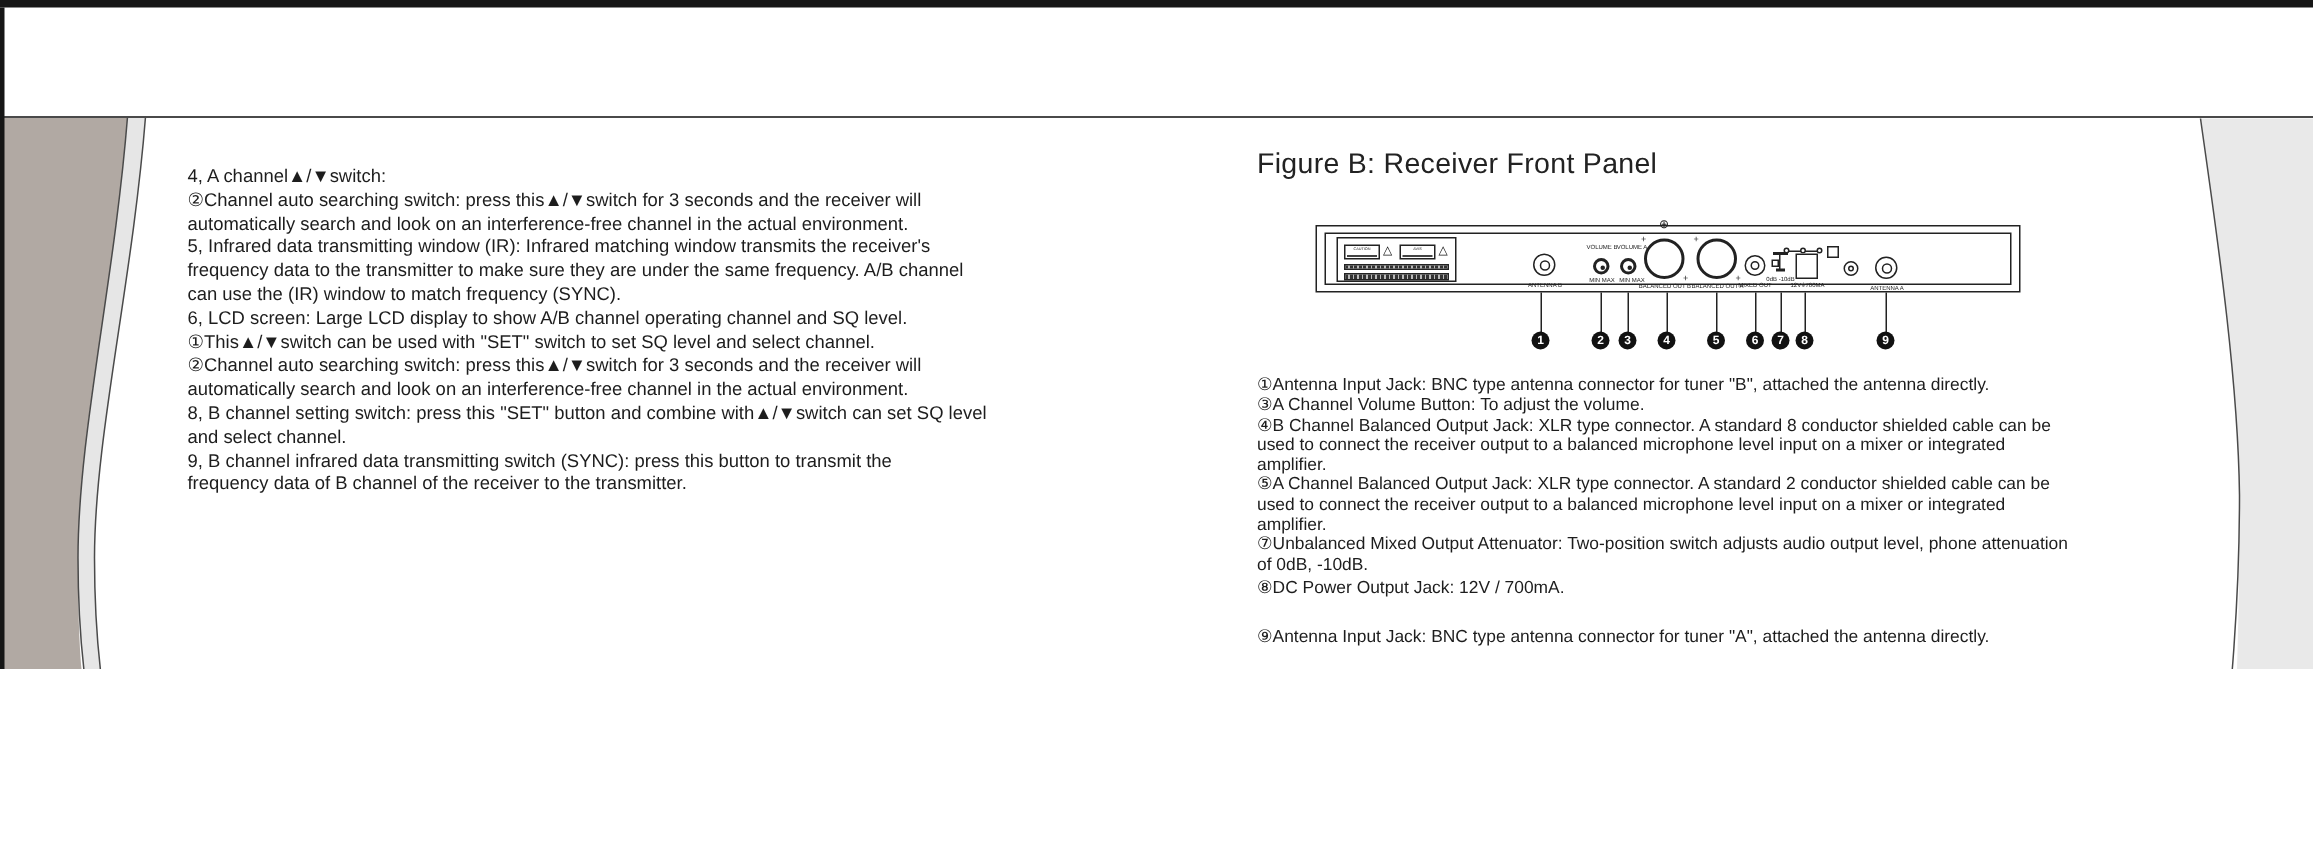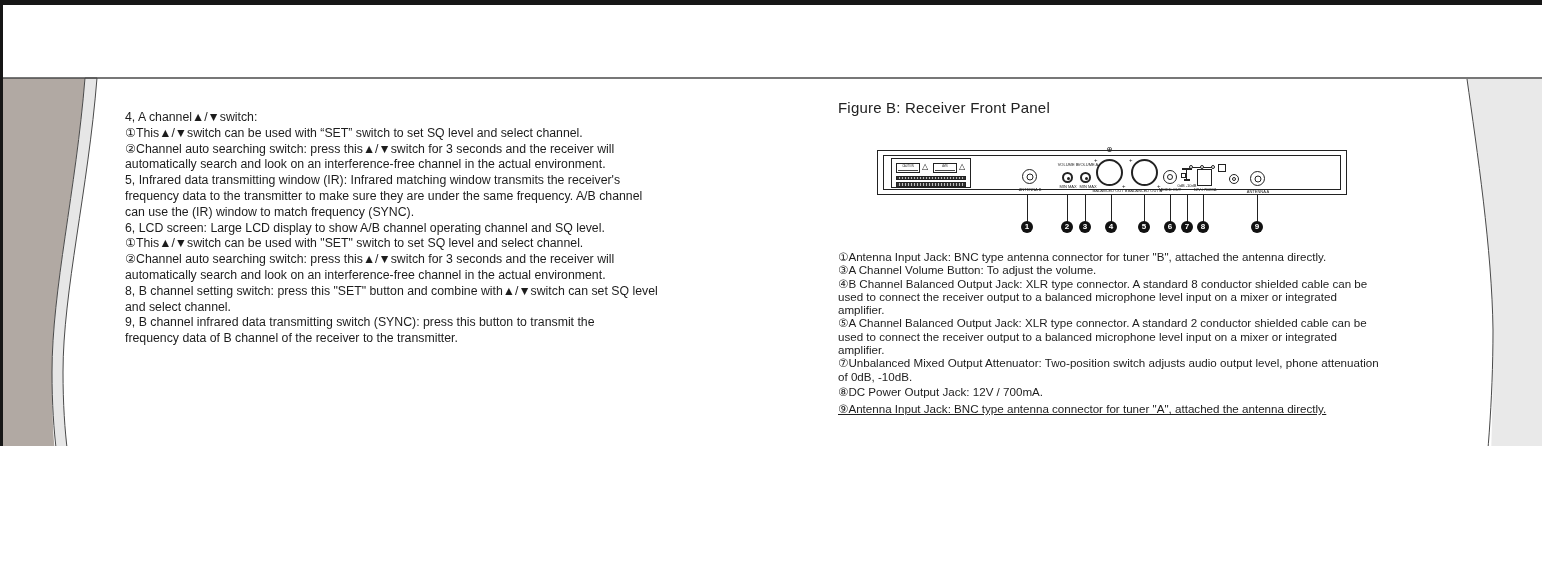--- a/index.html
+++ b/index.html
@@ -19,23 +19,23 @@
 
   
   #bg-svg { left:0; top:0; width:1542px; height:569px; }
 
   
   #left-text { left:125px; top:110px; width:602px; }
   #left-text p { white-space:pre-line; font-size:12.3px; line-height:15.8px; color:#1d1d1d; }
   #right-text { left:838px; top:250px; width:634px; }
   #right-text p { white-space:pre-line; font-size:11.6px; line-height:13.3px; color:#1d1d1d; }
   #right-text p.sp2 { margin-top:2px; }
-  #right-text p.sp4 { margin-top:4px;text-decoration:underline; }
-
-  #figure-title { left:838px; top:99px; font-size:15px; color:#222; letter-spacing:0.2px; }
+  #right-text p.sp4 { margin-top:20px; }
+
+  #figure-title { left:838px; top:99px; font-size:19px; color:#222; letter-spacing:0.2px; }
 
   .page-num { font-size:11px; color:#4d7c0f; }
   #p6 { left:103px; top:494px; }
   #p7 { left:1492px; top:497px; }
 
   
   #panel { left:877px; top:150px; width:470px; height:45px; border:1.5px solid #222; background:#fff; }
   #panel-inner { position:absolute; left:5px; top:4px; right:5px; bottom:4px; border:1px solid #222; }
 
   .microtxt { position:absolute; font-size:4px; line-height:4px; color:#222; text-align:center; white-space:nowrap; }
@@ -106,21 +106,20 @@
 
     <line x1="0" y1="483" x2="58" y2="483" stroke="#9a938d" stroke-width="1"></line>
   </svg>
 
   <div class="abs bar-top"></div>
   <div class="abs bar-bottom"></div>
   <div class="abs edge-left"></div>
 
   <div id="left-text" class="abs">
     <p>4,  A channel▲/▼switch:</p>
-    <p>①This▲/▼switch can be used with “SET” switch to set SQ level and select channel.</p>
     <p>②Channel auto searching switch: press this▲/▼switch for 3 seconds and the receiver will
 automatically search and look on an interference-free channel in the actual environment.</p>
     <p>5,  Infrared data transmitting window (IR): Infrared matching window transmits the receiver's
 frequency data to the transmitter to make sure they are under the same frequency. A/B channel
 can use the (IR) window to match frequency (SYNC).</p>
     <p>6, LCD screen: Large LCD display to show A/B channel operating channel and SQ level.</p>
     <p>①This▲/▼switch can be used with "SET" switch to set SQ level and select channel.</p>
     <p>②Channel auto searching switch: press this▲/▼switch for 3 seconds and the receiver will
 automatically search and look on an interference-free channel in the actual environment.</p>
     <p>8, B channel setting switch: press this "SET" button and combine with▲/▼switch can set SQ level

